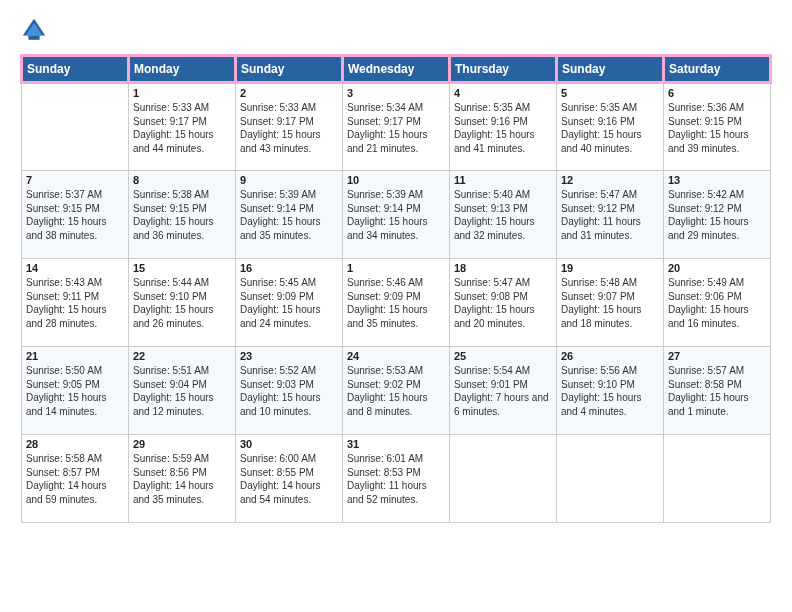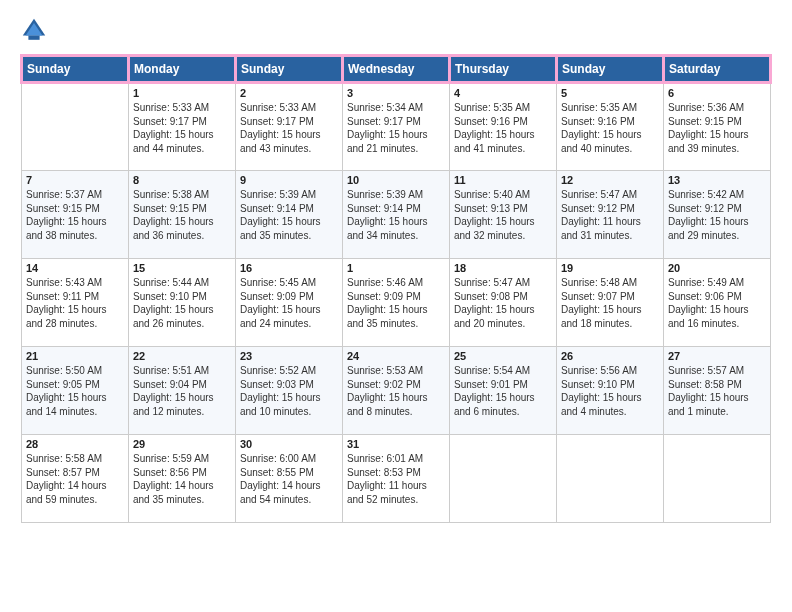--- a/index.html
+++ b/index.html
@@ -327,21 +327,21 @@
           <span>Sunrise: 5:53 AM</span><br>
           <span>Sunset: 9:02 PM</span><br>
           <span>Daylight: 15 hours and 8 minutes.</span>
         </div>
           </td>
           <td>
             <span class="day-num">25</span>
         <div class="cell-text">
           <span>Sunrise: 5:54 AM</span><br>
           <span>Sunset: 9:01 PM</span><br>
-          <span>Daylight: 15 hours and 6 minutes.</span>
+          <span>Daylight: 7 hours and 6 minutes.</span>
         </div>
           </td>
           <td>
             <span class="day-num">26</span>
         <div class="cell-text">
           <span>Sunrise: 5:56 AM</span><br>
           <span>Sunset: 9:10 PM</span><br>
           <span>Daylight: 15 hours and 4 minutes.</span>
         </div>
           </td>

